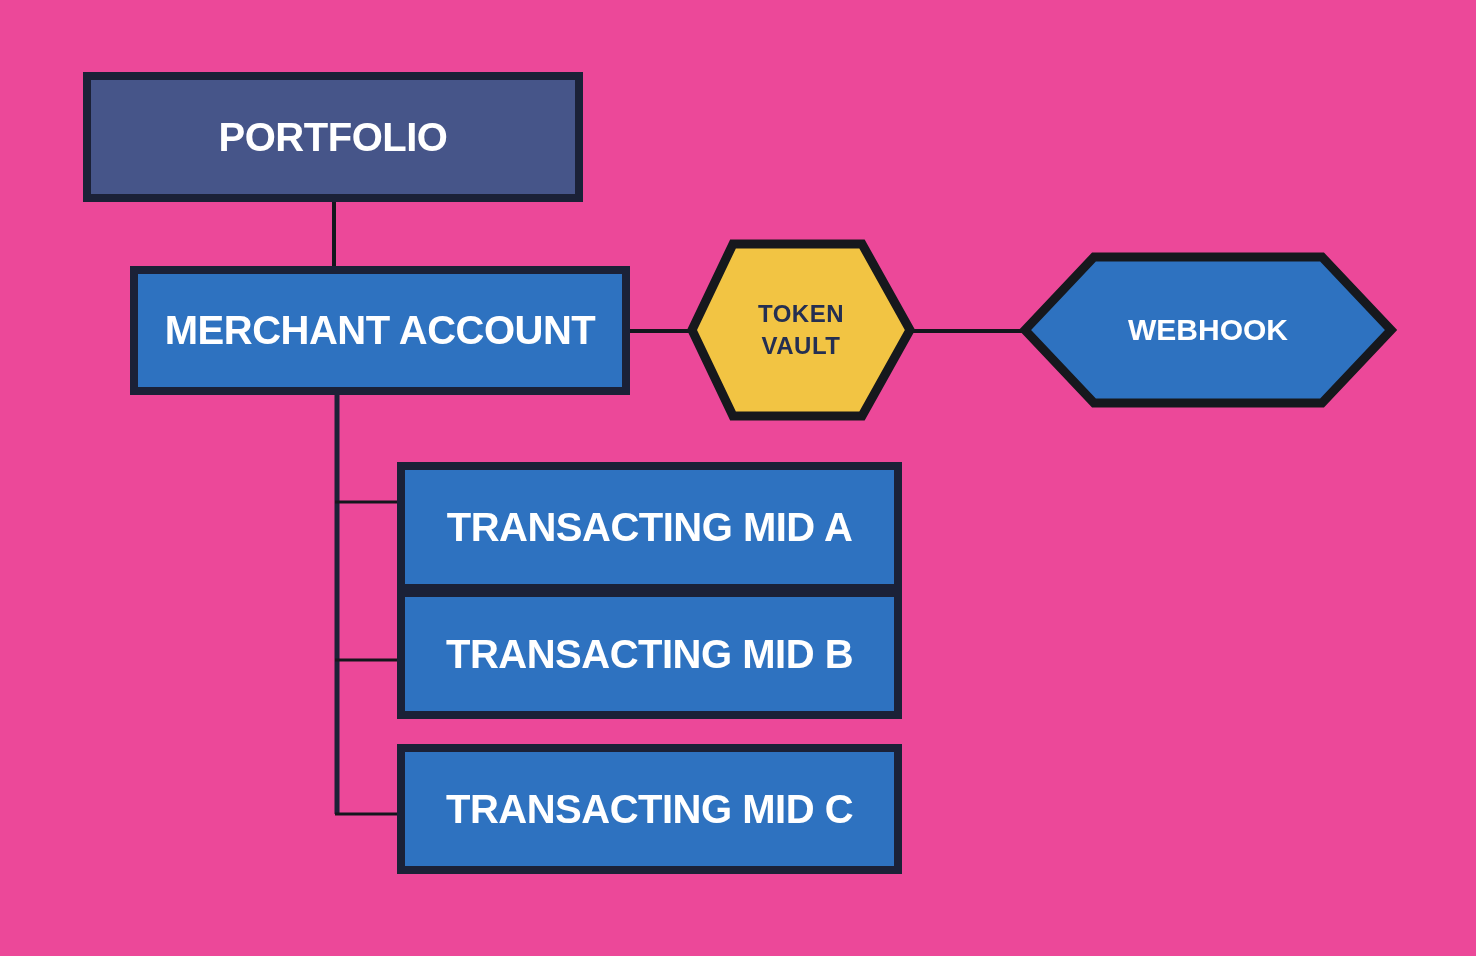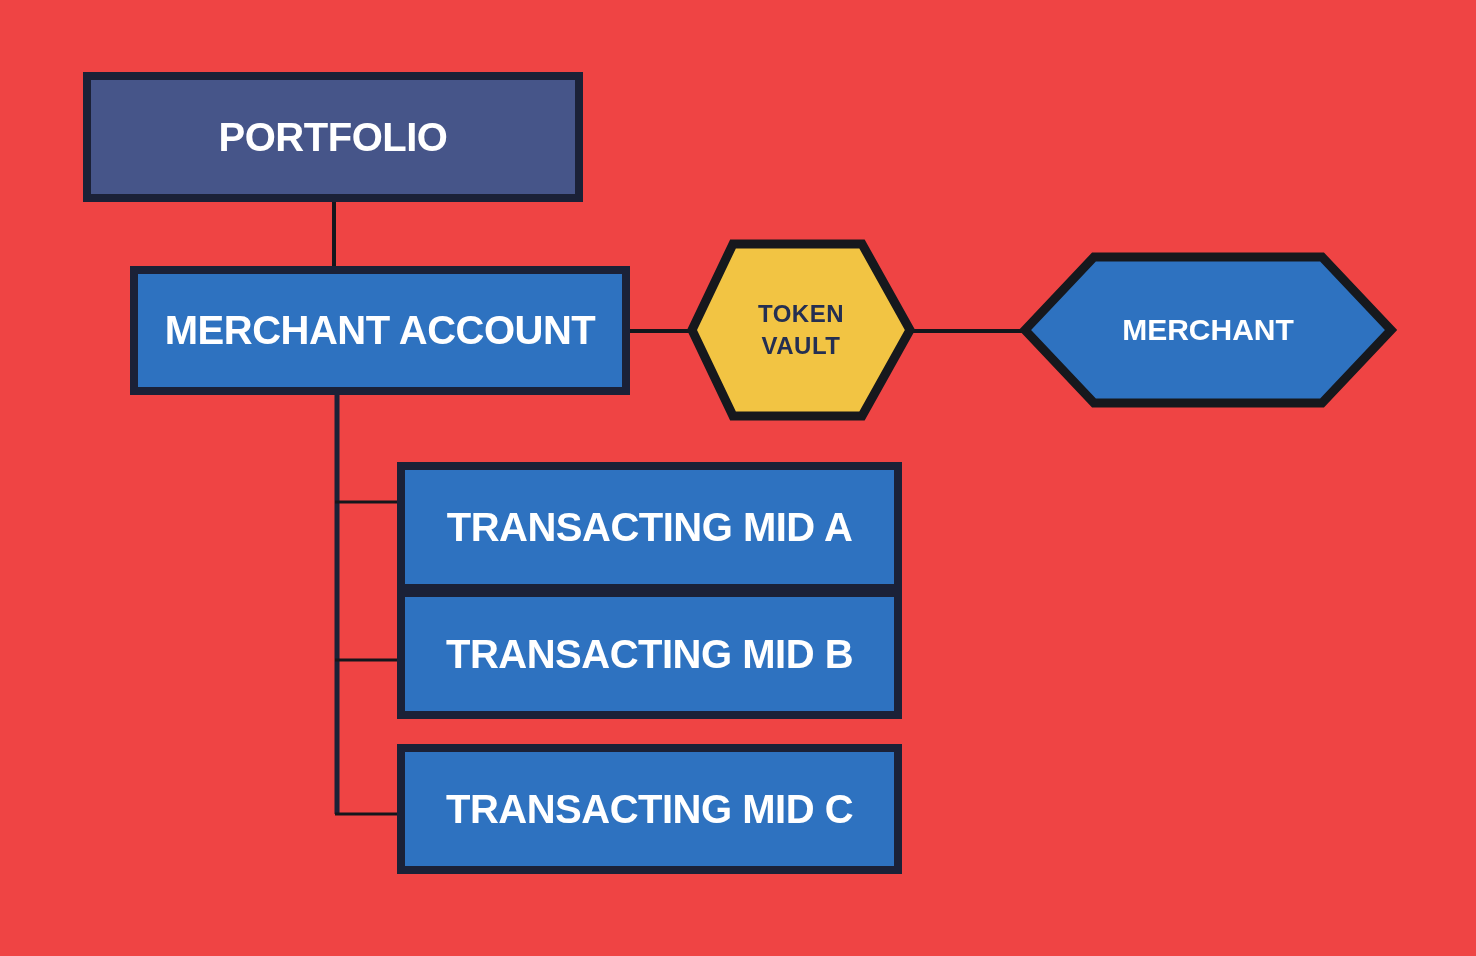--- a/index.html
+++ b/index.html
@@ -5,21 +5,21 @@
   html, body {
     margin: 0;
     padding: 0;
     background: #ffffff;
     font-family: "Liberation Sans", "DejaVu Sans", sans-serif;
   }
   .canvas {
     position: relative;
     width: 1476px;
     height: 956px;
-    background: #ef4444;
+    background: #ec4899;
     overflow: hidden;
   }
   .connector-layer {
     position: absolute;
     left: 0;
     top: 0;
     width: 1476px;
     height: 956px;
   }
   .node-box {
@@ -121,16 +121,16 @@
 
   <div class="node-box box-mid box-mid-c">
     <span>TRANSACTING MID C</span>
   </div>
 
   <div class="hex-label hex-label-token">
     <div class="wrap">TOKEN VAULT</div>
   </div>
 
   <div class="hex-label hex-label-webhook">
-    <span>MERCHANT</span>
+    <span>WEBHOOK</span>
   </div>
 
 </div>
 
 </body></html>

